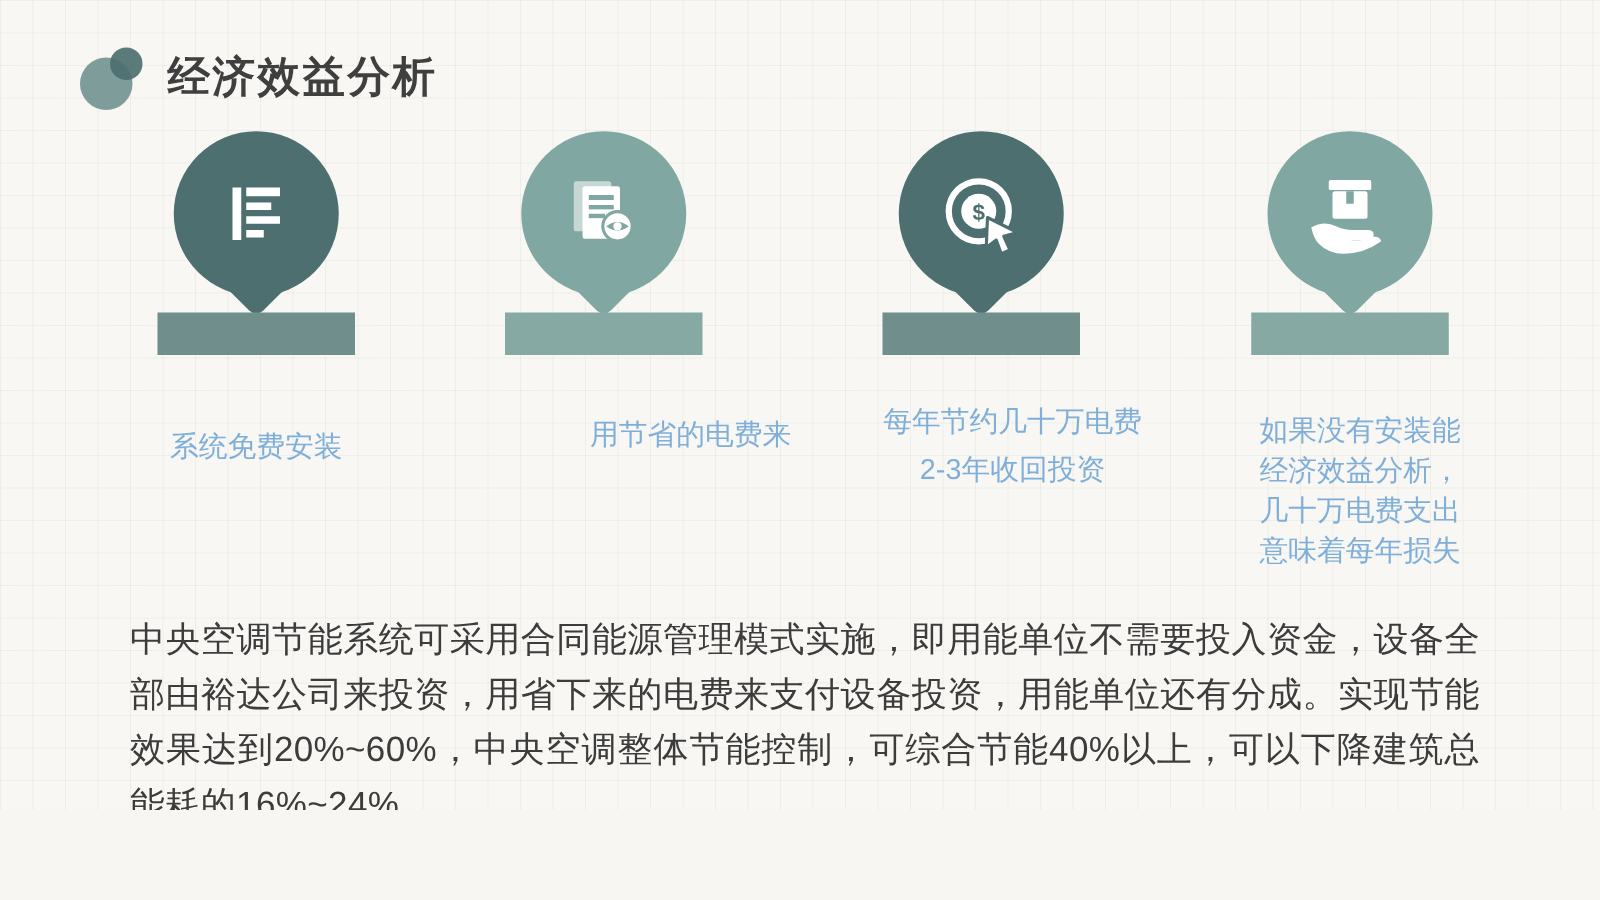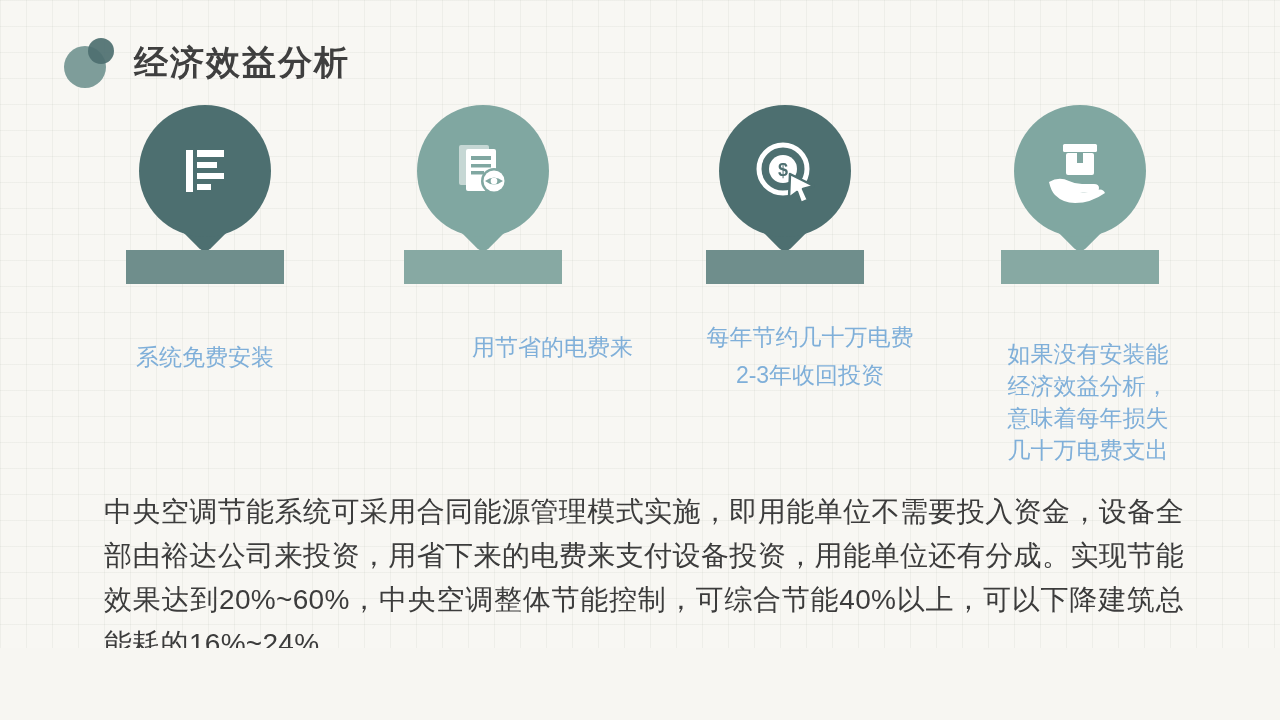--- a/index.html
+++ b/index.html
@@ -246,23 +246,23 @@
 
     <div class="caption" style="left:333px; top:10px;text-align:right;">
       <div>用节省的电费来</div>
     </div>
 
     <div class="caption" style="left:650px; top:0px; width:320px;">
       <div>每年节约几十万电费</div>
       <div>2-3年收回投资</div>
     </div>
 
-    <div class="caption" style="left:938px; top:20px; line-height:32px;">
+    <div class="caption" style="left:938px; top:10px; line-height:32px;">
       <div>如果没有安装能</div>
       <div>经济效益分析，</div>
+      <div>几十万电费支出</div>
       <div>意味着每年损失</div>
-      <div>几十万电费支出</div>
     </div>
   </div>
 
   <div class="para">中央空调节能系统可采用合同能源管理模式实施，即用能单位不需要投入资金，设备全部由裕达公司来投资，用省下来的电费来支付设备投资，用能单位还有分成。实现节能效果达到20%~60%，中央空调整体节能控制，可综合节能40%以上，可以下降建筑总能耗的16%~24%。</div>
 
 </div>
 
 </body></html>

